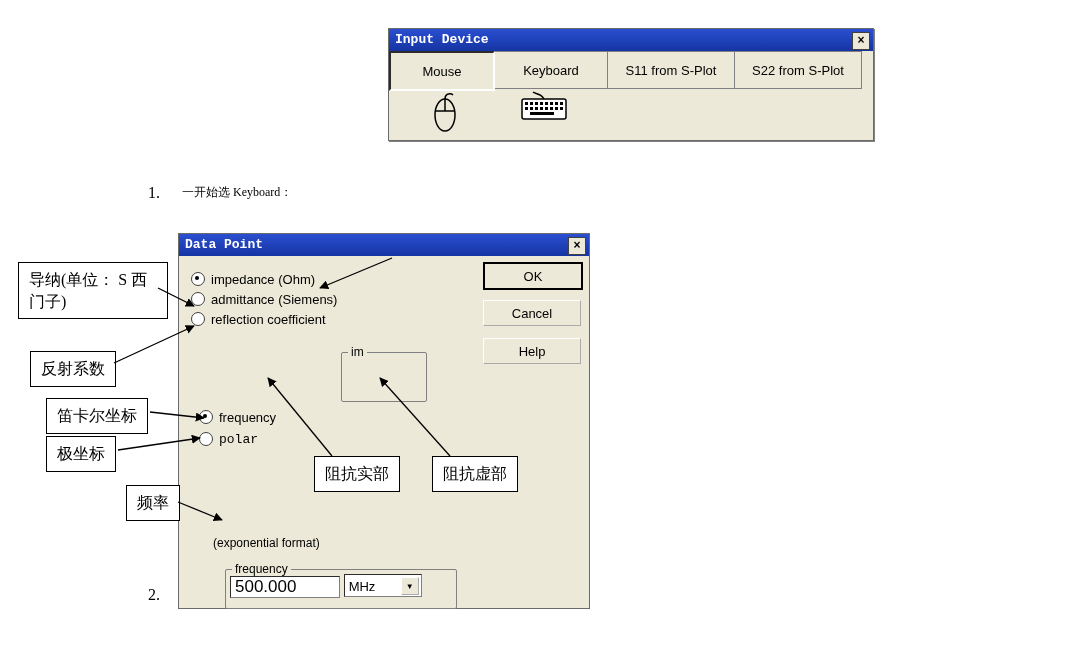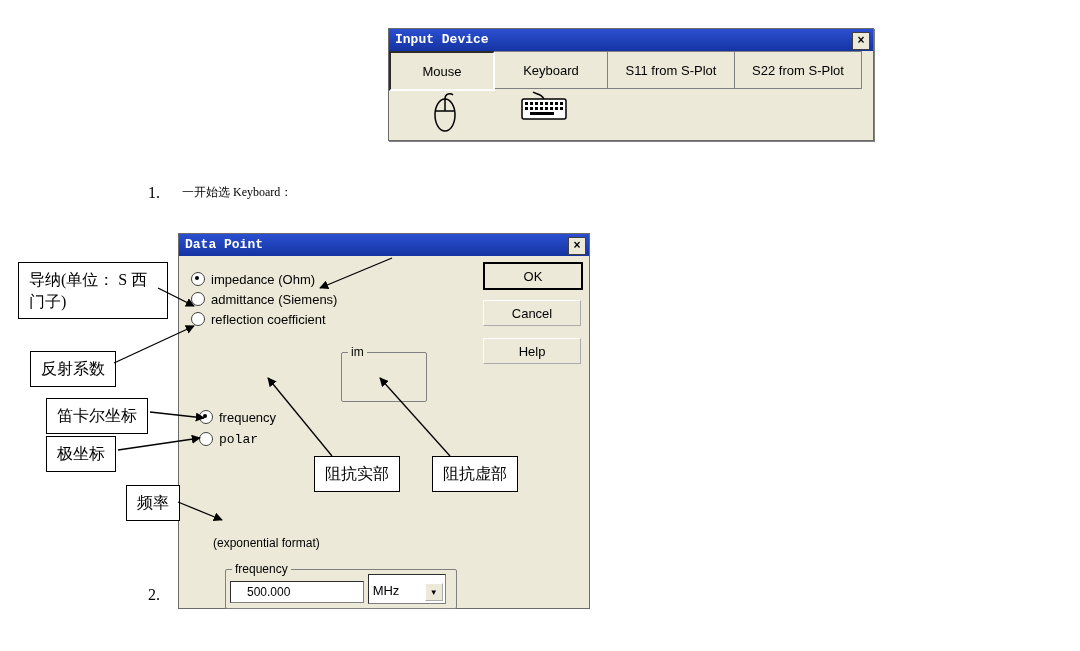--- a/index.html
+++ b/index.html
@@ -98,32 +98,32 @@
   }
   .fieldset {
     position:relative; border:1px solid #808080; padding:4px;
     border-radius:2px;
   }
   .fieldset .legend {
     position:absolute; top:-8px; left:6px; background:#ece9d8; padding:0 3px;
     font-size:12px;
   }
   .textinput {
-    border:1px inset #808080; background:#ffffff; height:20px; padding:0 16px;
-    font-size:12px;
+    border:1px inset #808080; background:#ffffff; height:20px; padding:0 4px;
+    font-size:17px;
   }
   .btn {
     border:1px outset #ffffff; background:#ece9d8; width:96px; height:24px;
     display:flex; align-items:center; justify-content:center; font-size:13px;
     cursor:pointer;
   }
   .select {
-    display:inline-flex; align-items:flex-start; justify-content:space-between;
+    display:inline-flex; align-items:center; justify-content:space-between;
     border:1px inset #808080; background:#ffffff; height:20px; width:70px;
-    padding:8px 2px 0 4px; font-size:13px; cursor:pointer;
+    padding:1px 2px 0 4px; font-size:13px; cursor:pointer;
   }
   .select .arrow {
     width:16px; height:16px; background:#ece9d8; border:1px outset #fff;
     display:flex; align-items:center; justify-content:center; font-size:8px;
   }
 
   
   .anno {
     background:#ffffff; border:1px solid #000; padding:6px 10px;
     font-family: "SimSun","宋体",serif; font-size:16px; line-height:1.35;

